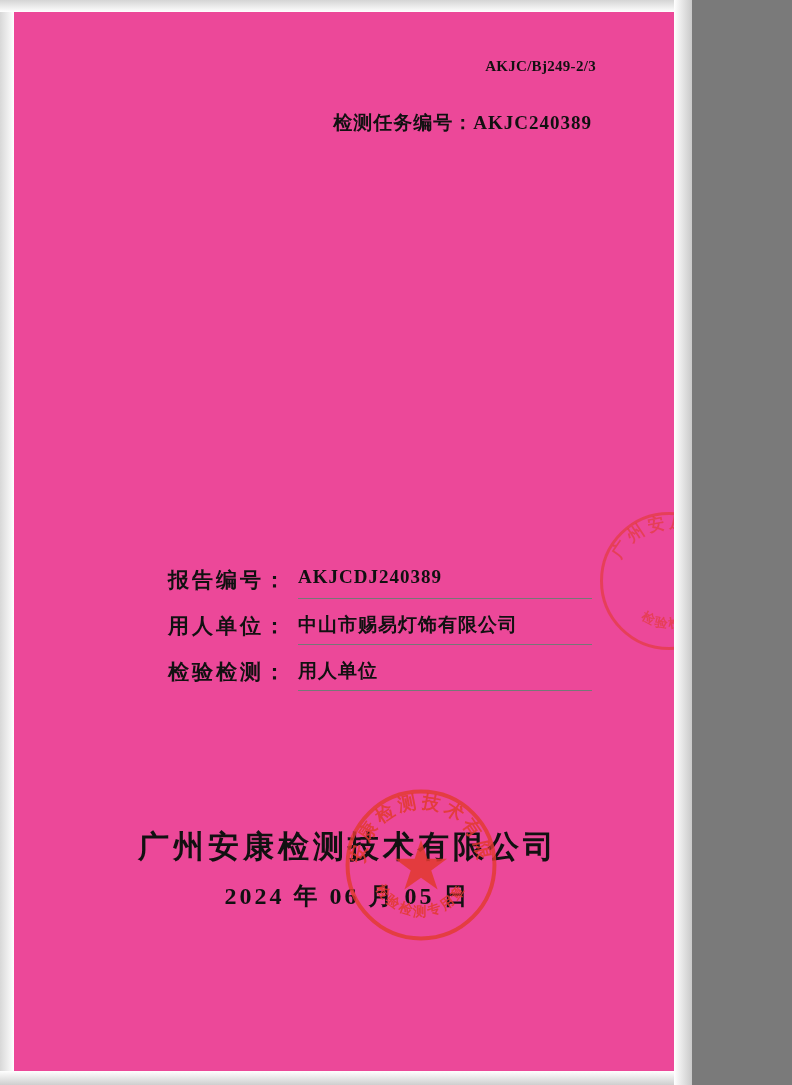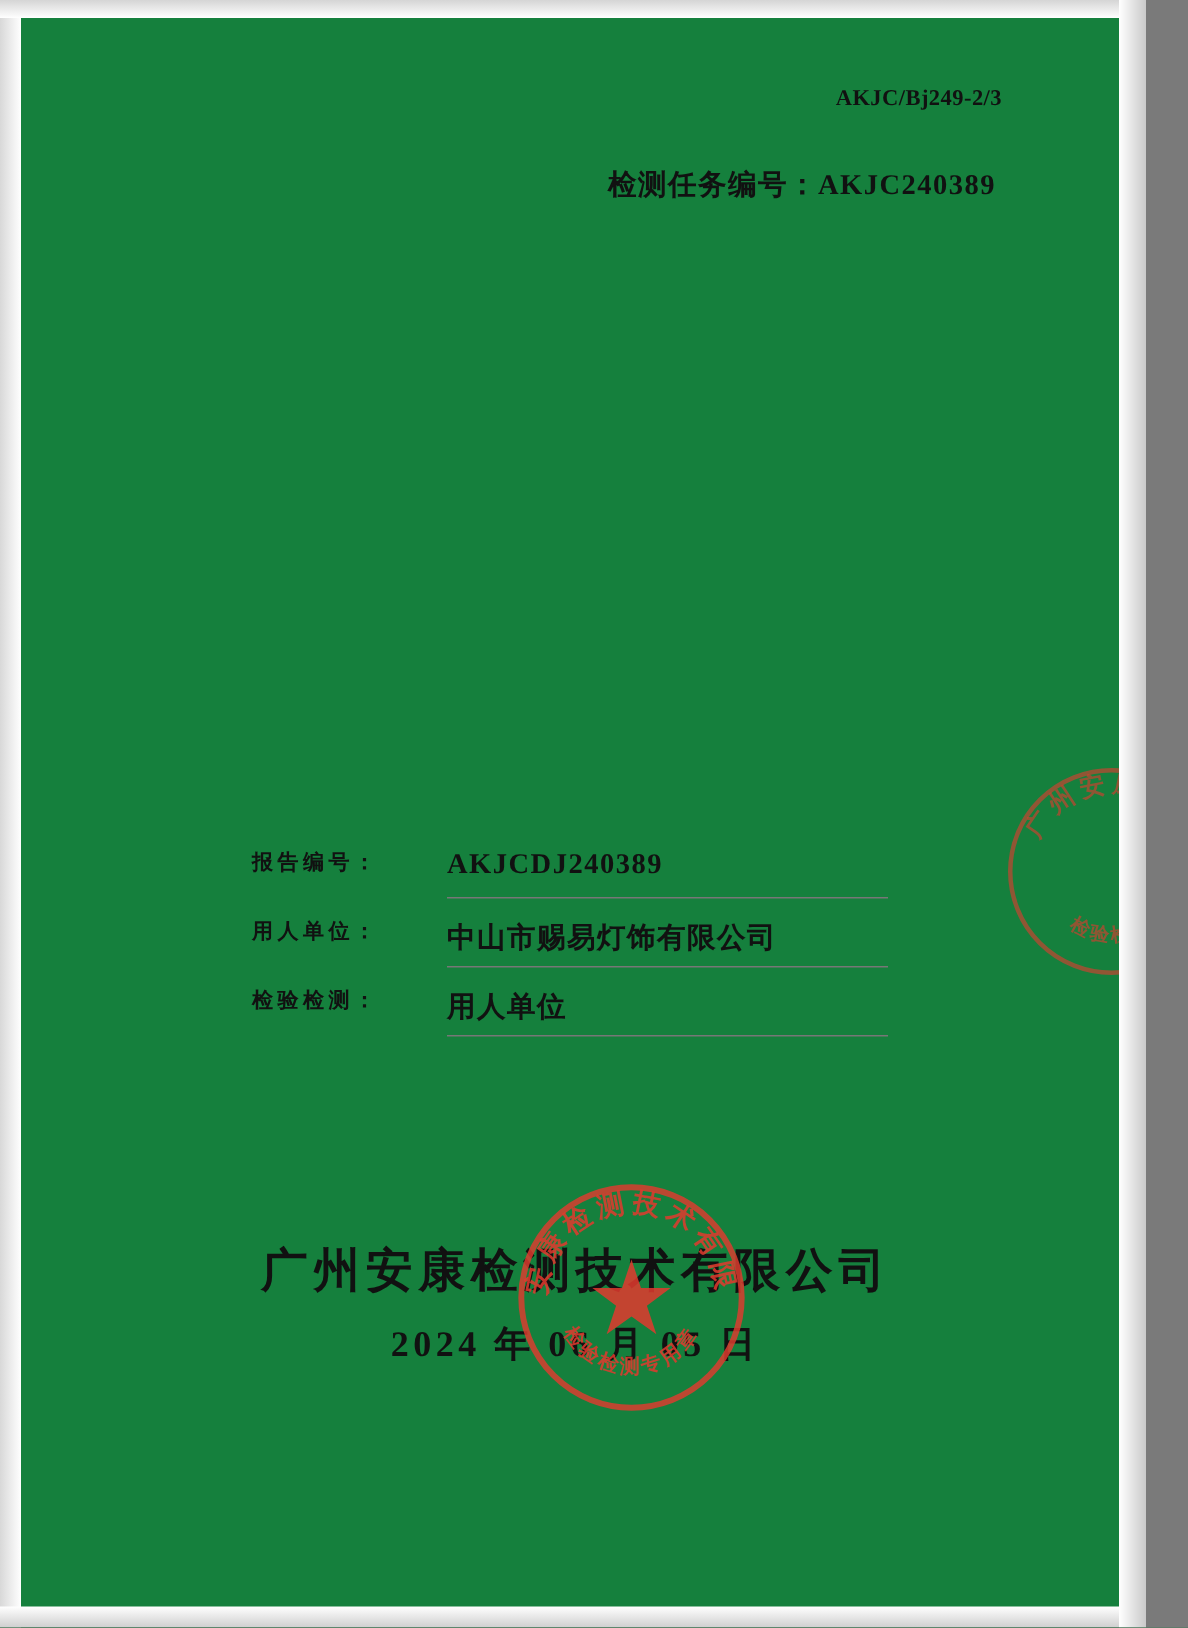--- a/index.html
+++ b/index.html
@@ -2,23 +2,23 @@
 <html><head>
 <meta charset="utf-8">
 <style>
   html, body {
     margin: 0;
     padding: 0;
     background: #7a7a7a;
   }
   .page {
     position: relative;
-    width: 764px;
+    width: 692px;
     height: 1085px;
-    background: #15803d;
+    background: #ec4899;
     overflow: hidden;
     font-family: "Liberation Serif", "DejaVu Serif", serif;
     color: #111111;
   }
   
   .page::before {
     content: "";
     position: absolute;
     left: 0; top: 0;
     width: 14px; height: 100%;
@@ -86,21 +86,21 @@
     width: 424px;
   }
   .field-row {
     position: relative;
     height: 46px;
   }
   .field-label {
     position: absolute;
     left: 0;
     top: 6px;
-    font-size: 14px;
+    font-size: 21px;
     font-weight: 700;
     letter-spacing: 3px;
     white-space: nowrap;
     text-align: center;
   }
   .field-value {
     position: absolute;
     left: 130px;
     right: 0;
     top: 6px;

